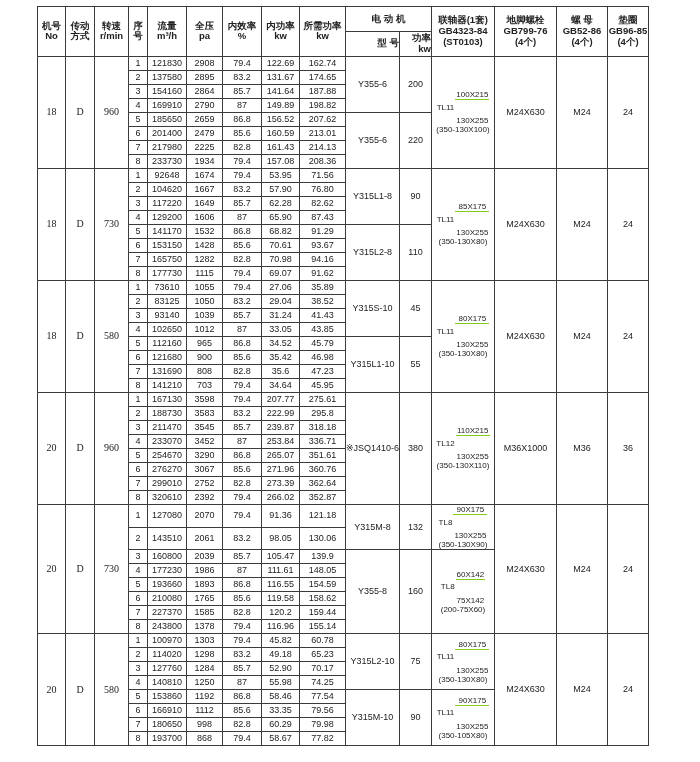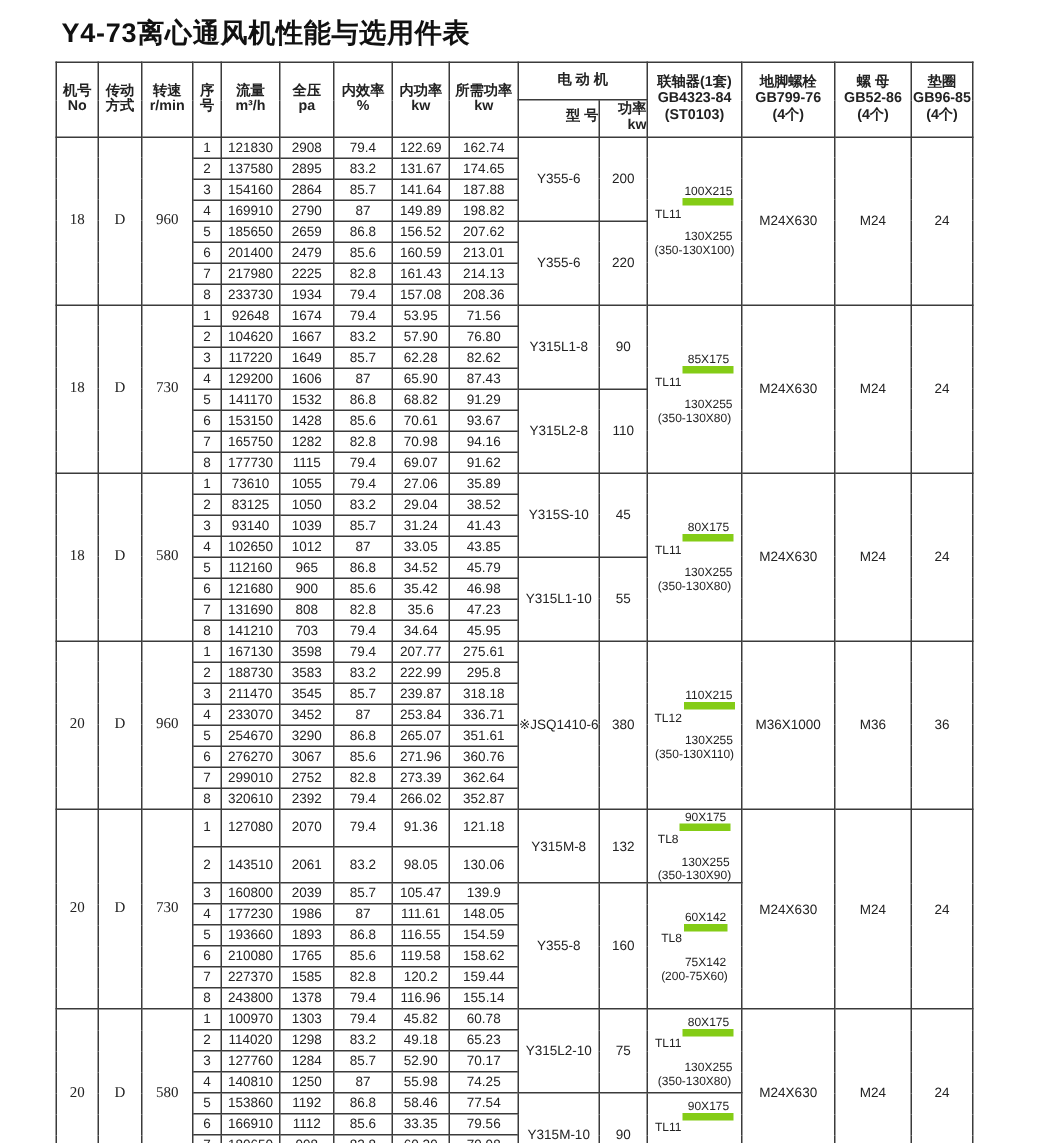--- a/index.html
+++ b/index.html
@@ -30,29 +30,28 @@
   thead tr.h2 th { height:18px;text-align:right; }
   .u { }
   tbody tr { height:14px; }
   tbody td { white-space:nowrap; }
   td.group { font-size:10px;font-family:Liberation Serif, serif; }
   td.coupling { font-size:8px; }
   .cpl { display:flex; flex-direction:column; align-items:center; justify-content:center; }
   .cpl-line { display:flex; align-items:center; justify-content:flex-end; }
   .cpl-prefix { margin-right:1px; }
   .cpl-frac { display:inline-flex; flex-direction:column; line-height:1.15; }
-  .cpl-top { border-bottom:5px solid #84cc16; padding:0 1px; }
+  .cpl-top { border-bottom:1px solid #84cc16; padding:0 1px; }
   .cpl-bot { padding:0 1px;margin-top:16px; }
   .cpl-note { line-height:1.15; }
 </style>
 </head>
 <body>
 
 <div class="page">
-  <div class="title">Y4-73离心通风机性能与选用件表</div>
 
   <table class="spec">
     <colgroup>
       <col style="width:28px">
         <col style="width:29px">
         <col style="width:34px">
       <col style="width:19px">
         <col style="width:39px">
         <col style="width:36px">
       <col style="width:39px">

